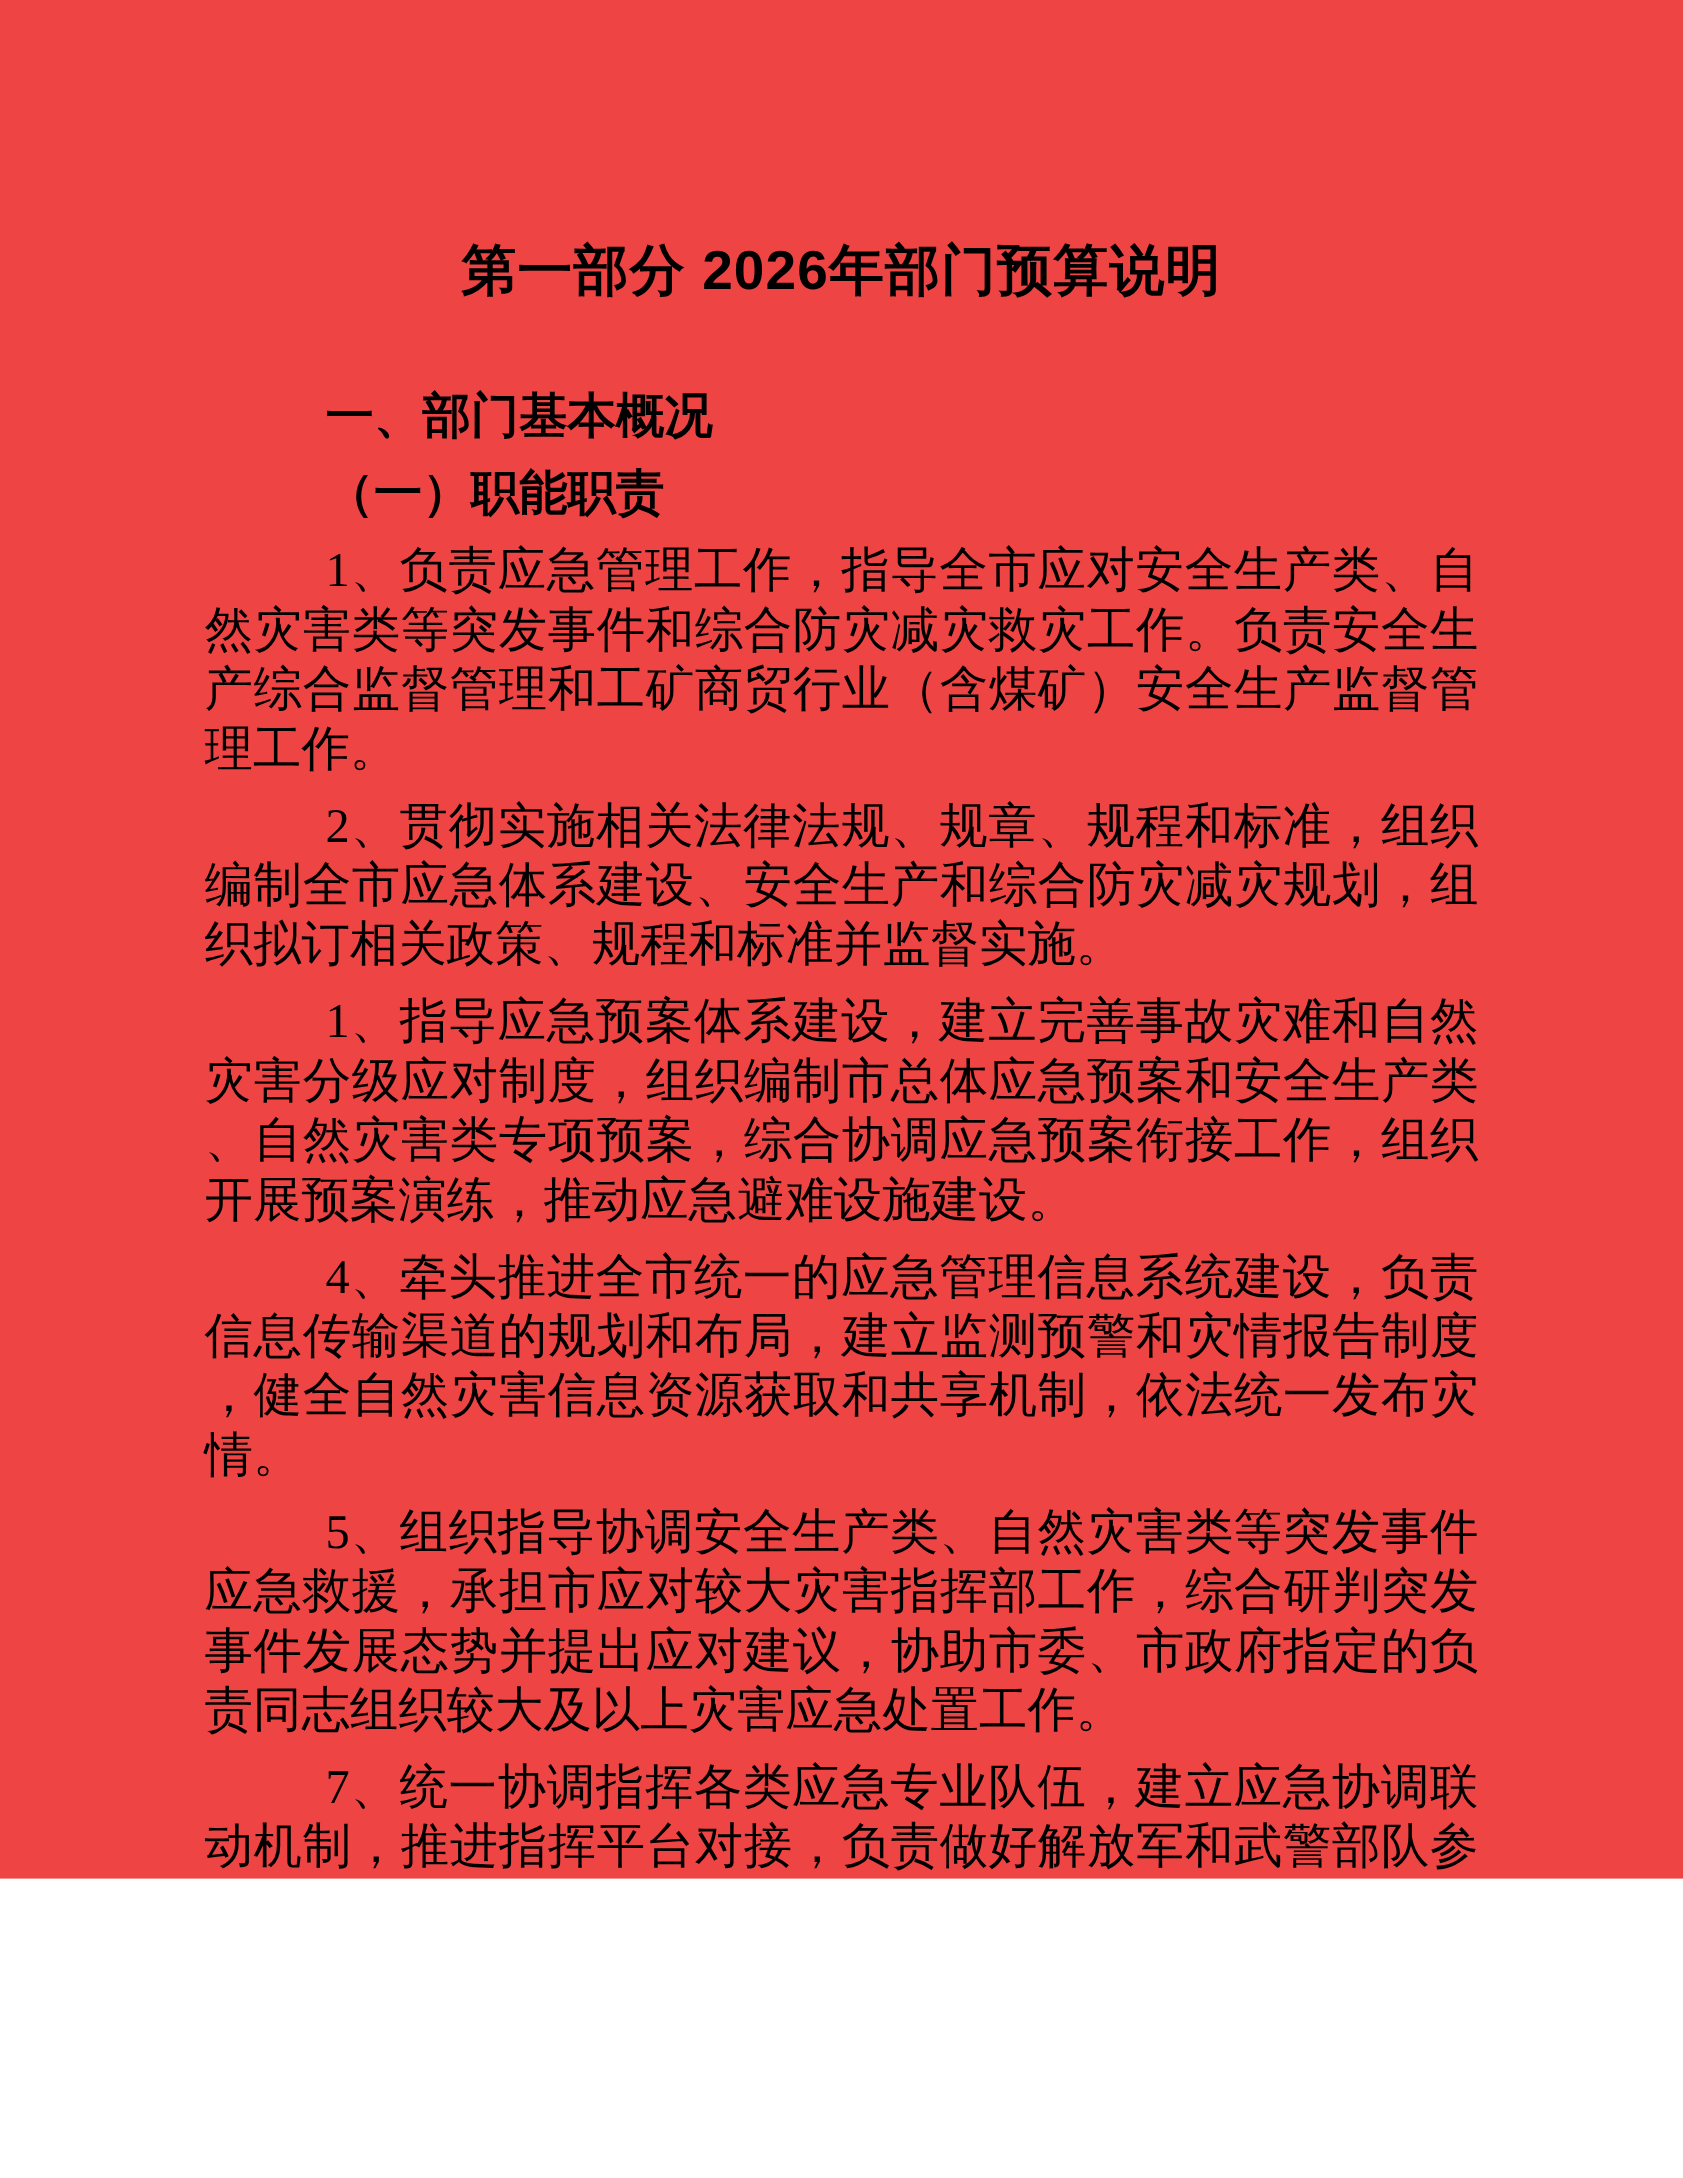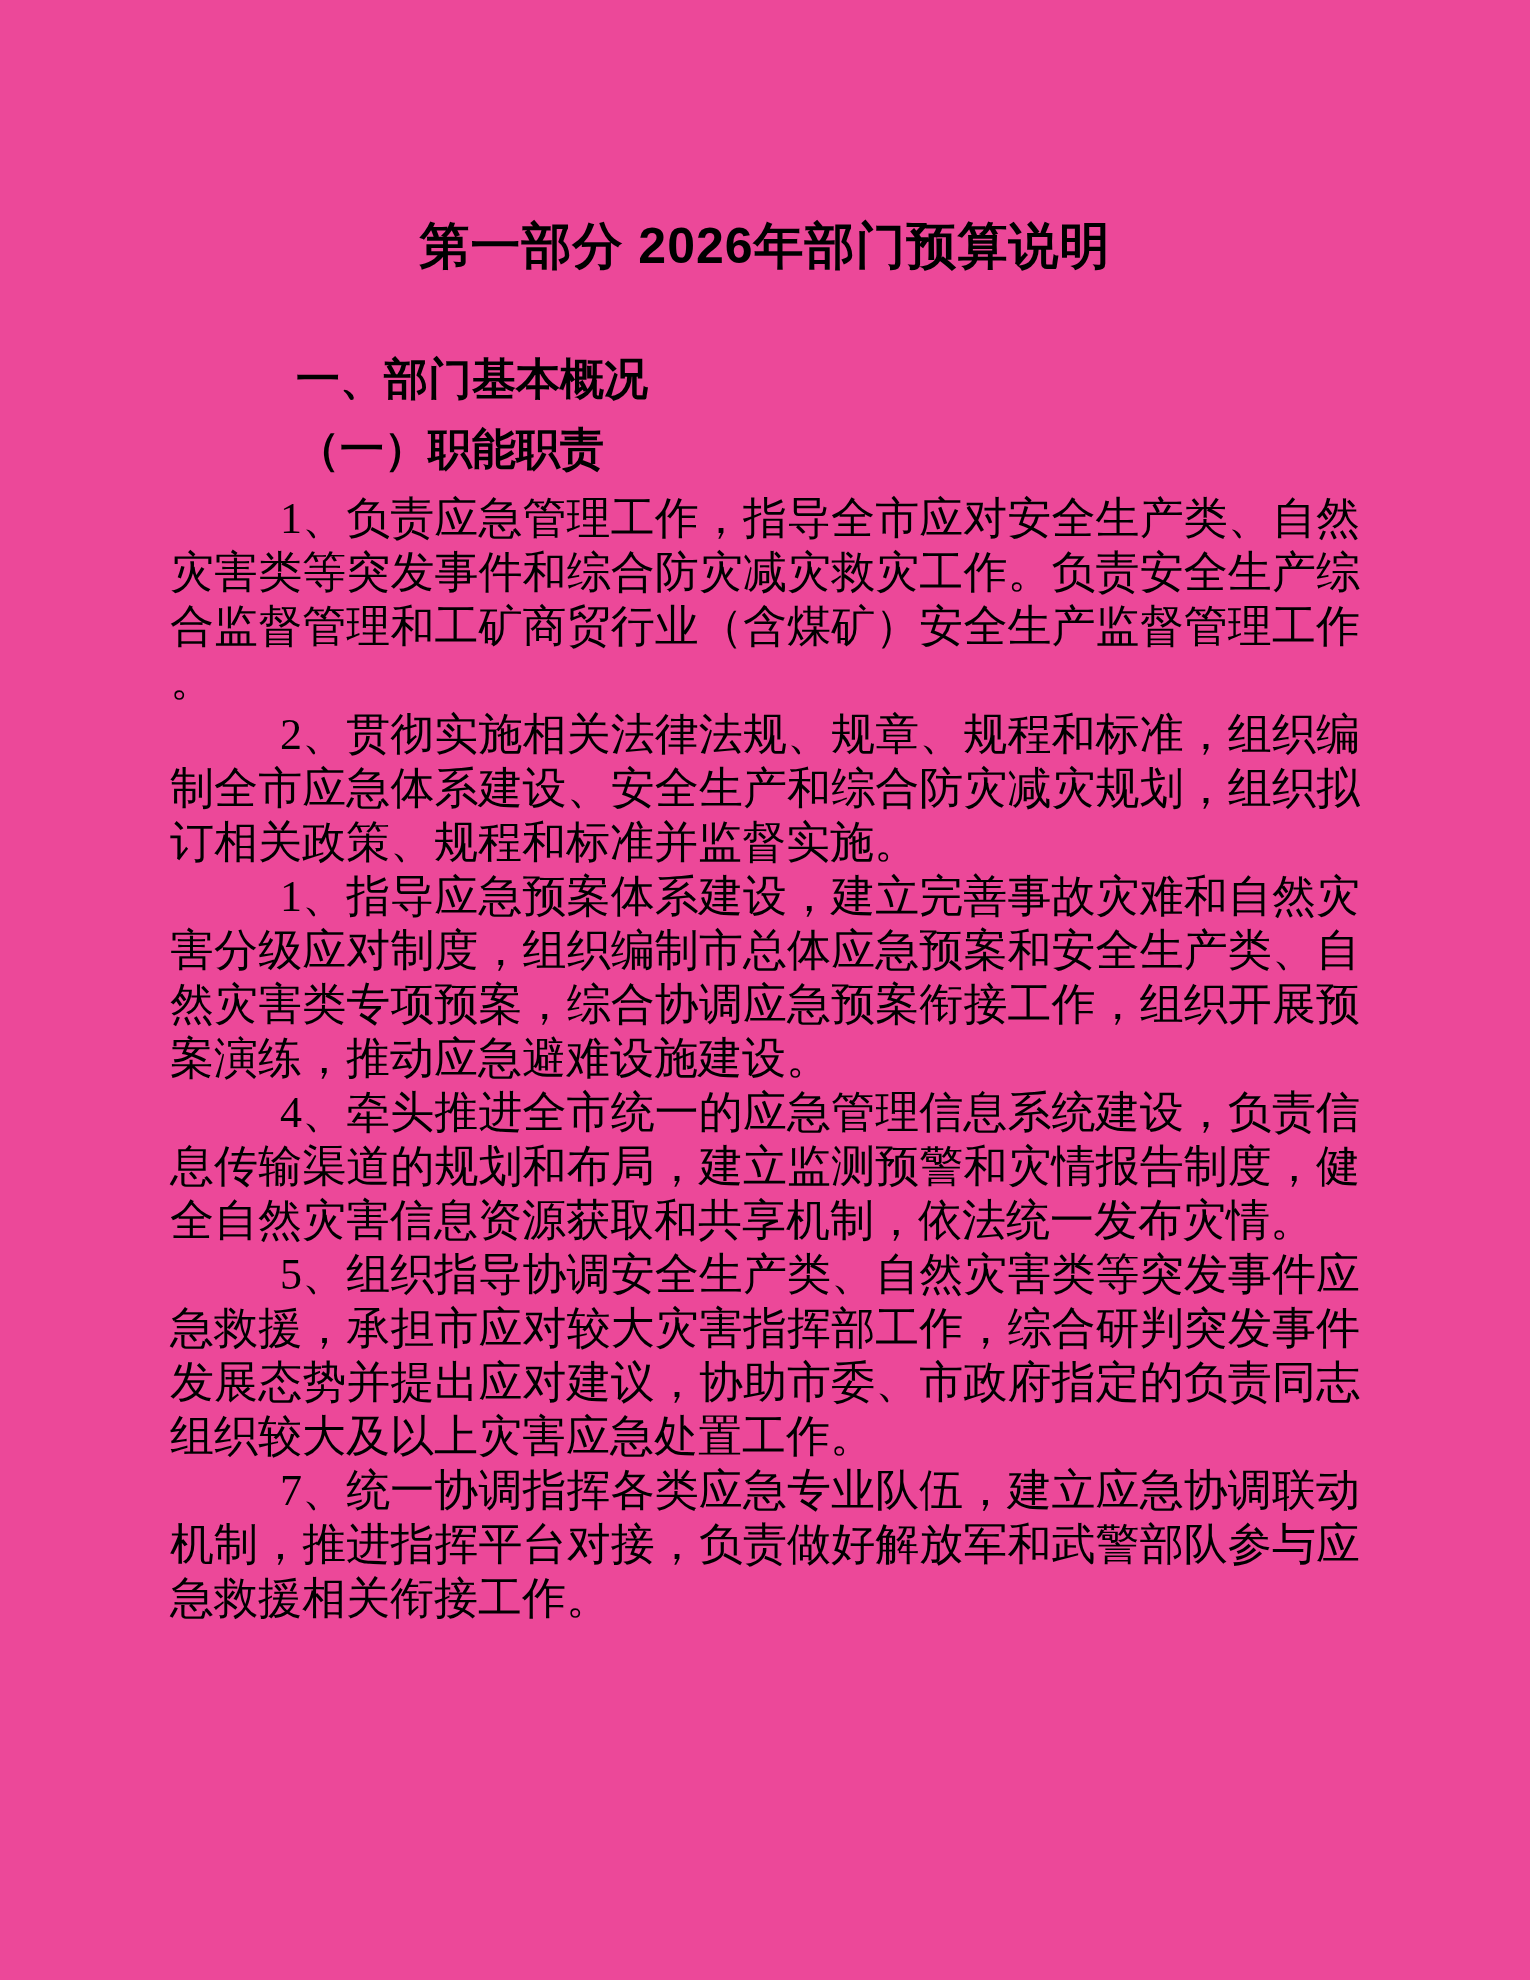--- a/index.html
+++ b/index.html
@@ -3,22 +3,22 @@
 <meta charset="utf-8">
 <style>
   html, body {
     margin: 0;
     padding: 0;
     background: #ffffff;
   }
   .page {
     position: relative;
     width: 1530px;
-    height: 1980px;
-    background: #ec4899;
+    height: 1708px;
+    background: #ef4444;
     color: #000000;
     overflow: hidden;
   }
   .doc-title {
     margin: 0;
     padding-top: 218px;
     text-align: center;
     font-family: "Liberation Sans", sans-serif;
     font-weight: bold;
     font-size: 50px;
@@ -38,21 +38,21 @@
   .subsection-heading {
     margin: 16px;
     font-family: "Liberation Sans", sans-serif;
     font-weight: bold;
     font-size: 44px;
     line-height: 54px;
     text-indent: 2.5em;
     color: #000000;
   }
   .body-paragraph {
-    margin: 0;
+    margin: 16px;
     font-family: "Liberation Serif", serif;
     font-weight: normal;
     font-size: 44px;
     line-height: 54px;
     text-indent: 2.5em;
     text-align: justify;
     line-break: anywhere;
     color: #000000;
   }
 </style>

